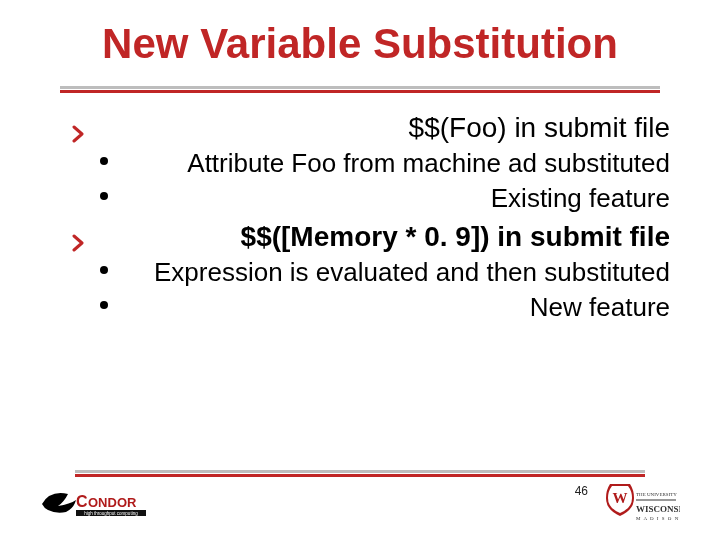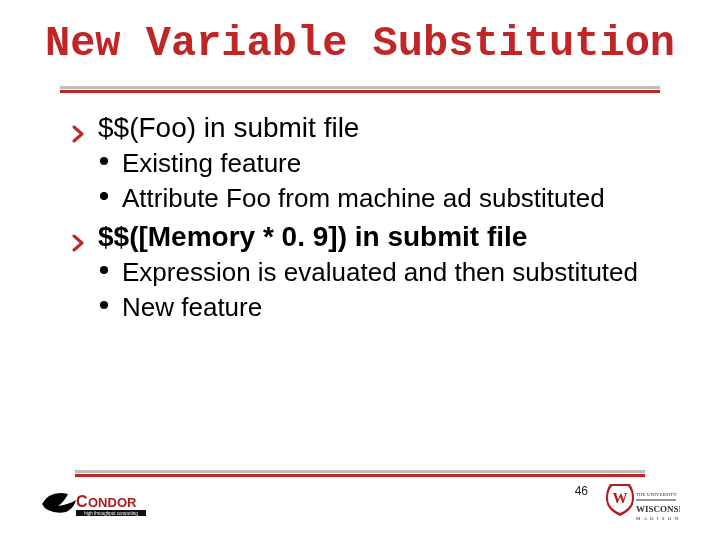--- a/index.html
+++ b/index.html
@@ -1,22 +1,22 @@
 <!DOCTYPE html>
 <html><head>
 <meta charset="utf-8">
 <style>
   html,body{margin:0;padding:0;width:720px;height:540px;background:#fff;font-family:"Comic Sans MS","Comic Sans",cursive,sans-serif;color:#000;}
   .slide{position:relative;width:720px;height:540px;box-sizing:border-box;}
-  .title{position:absolute;top:20px;left:0;width:720px;text-align:center;font-size:42px;font-weight:bold;color:#c02626;font-family:Liberation Mono, monospace;}
+  .title{position:absolute;top:20px;left:0;width:720px;text-align:center;font-size:42px;font-weight:bold;color:#c02626;}
   
   .title-underline{position:absolute;top:86px;left:60px;width:600px;}
   .title-underline .a{height:3px;background:#bdbdbd;}
   .title-underline .b{height:3px;background:#c02626;margin-top:1px;}
-  .body{position:absolute;top:110px;left:70px;right:50px;}
+  .body{position:absolute;top:110px;left:70px;right:50px;text-align:right;}
   .l1{margin:0 0 2px 0;padding-left:28px;position:relative;font-size:28px;line-height:1.25;}
   .l1 .chev{position:absolute;left:0;top:6px;width:18px;height:18px;}
   .l2{margin:0 0 2px 30px;padding-left:22px;position:relative;font-size:26px;line-height:1.25;}
   .l2 .disc{position:absolute;left:0;top:10px;width:8px;height:8px;background:#000;border-radius:50%;}
   .footer{position:absolute;left:40px;right:40px;bottom:14px;height:56px;}
   .footer .rule{position:absolute;left:35px;right:35px;top:0;}
   .footer .rule .a{height:3px;background:#bdbdbd;}
   .footer .rule .b{height:3px;background:#c02626;margin-top:1px;}
   .condor-logo{position:absolute;left:0;bottom:2px;width:120px;height:40px;}
   .condor-logo svg{width:120px;height:40px;}
@@ -40,25 +40,25 @@
     <div class="l1">
       <span class="chev">
         <svg viewBox="0 0 18 18">
             <polyline points="4,2 12,9 4,16" fill="none" stroke="#c02626" stroke-width="3" stroke-linecap="round" stroke-linejoin="round"></polyline>
           </svg>
       </span>
       <span>$$(Foo) in submit file</span>
     </div>
     <div class="l2">
       <span class="disc"></span>
-      <span>Existing feature</span>
+      <span>Attribute Foo from machine ad substituted</span>
     </div>
     <div class="l2">
       <span class="disc"></span>
-      <span>Attribute Foo from machine ad substituted</span>
+      <span>Existing feature</span>
     </div>
 
     <div class="l1" style="margin-top:5px;font-weight:bold;">
       <span class="chev">
         <svg viewBox="0 0 18 18">
             <polyline points="4,2 12,9 4,16" fill="none" stroke="#c02626" stroke-width="3" stroke-linecap="round" stroke-linejoin="round"></polyline>
           </svg>
       </span>
       <span>$$([Memory * 0. 9]) in submit file</span>
     </div>

